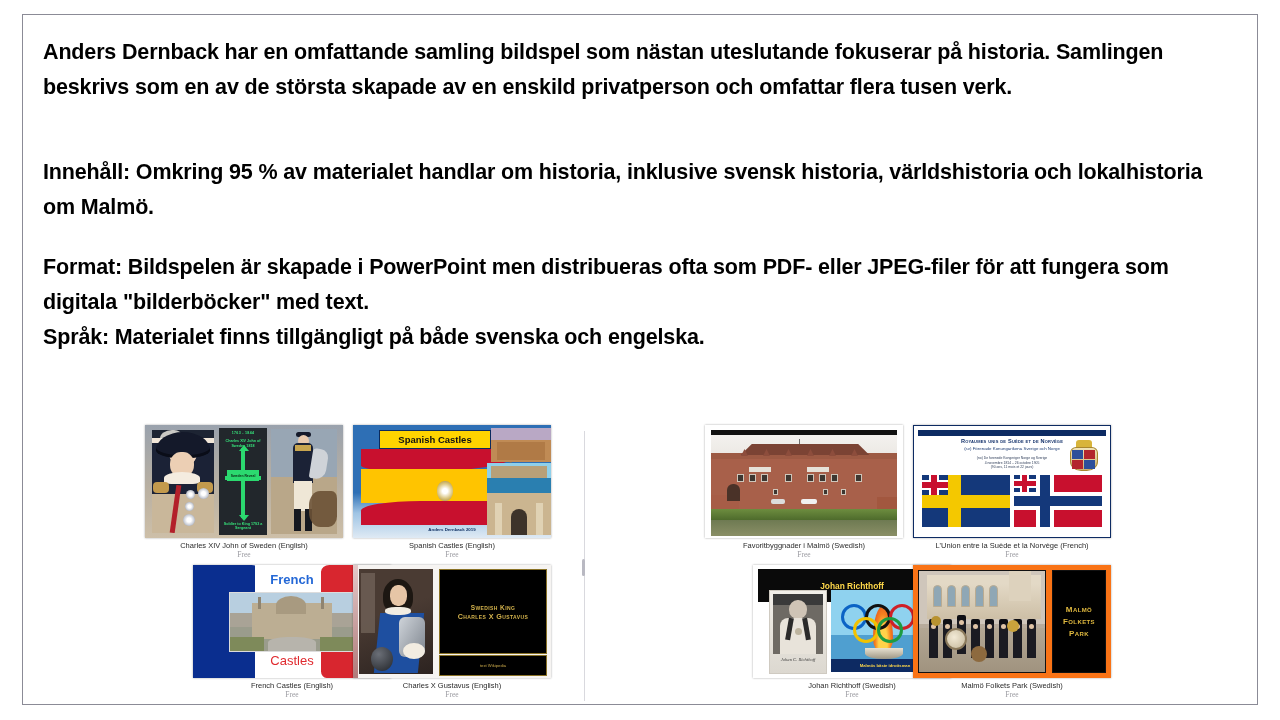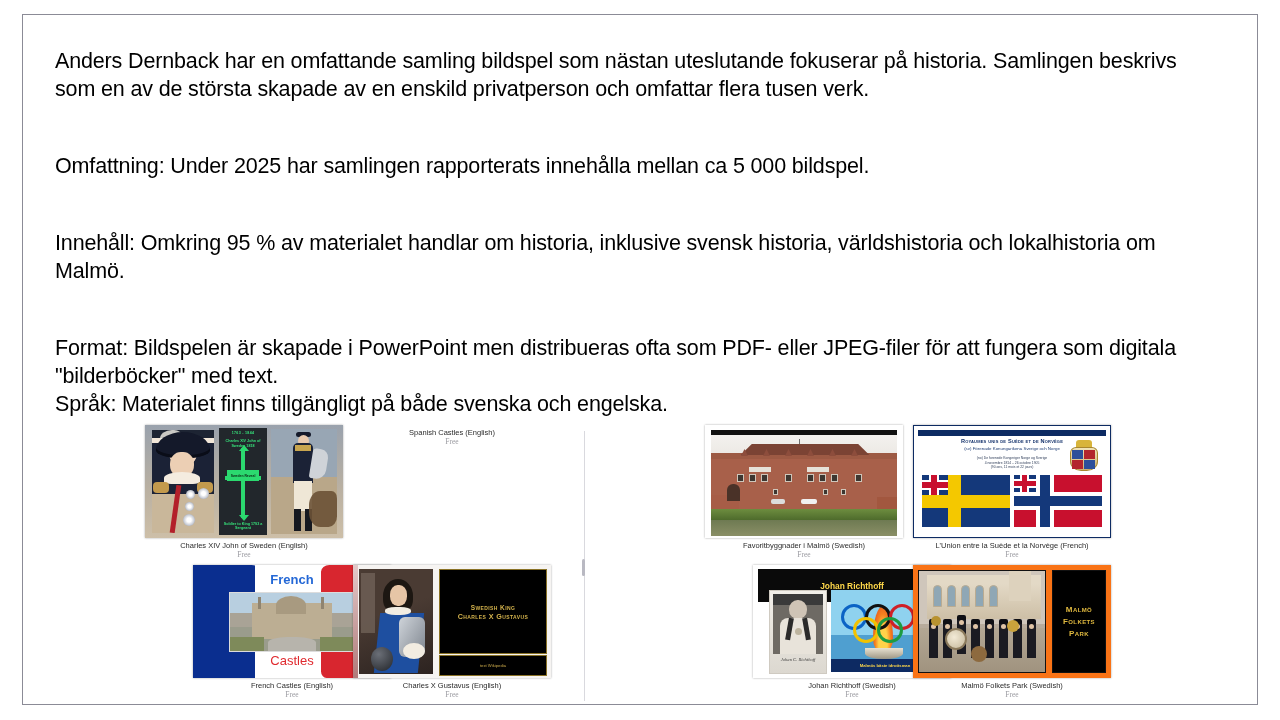--- a/index.html
+++ b/index.html
@@ -3,22 +3,22 @@
 <meta charset="utf-8">
 <style>
   html,body{margin:0;padding:0;background:#ffffff;}
   body{width:1280px;height:720px;overflow:hidden;font-family:"Liberation Sans",sans-serif;}
 
   #page{position:absolute;left:22px;top:14px;width:1236px;height:691px;
         border:1px solid #8b8b96;background:#fff;box-sizing:border-box;}
 
   
   #textblock{position:absolute;left:20px;top:20px;width:1180px;}
-  .para{font-weight:normal;font-size:21.5px;line-height:28px;color:#000;
-        letter-spacing:-0.15px;margin:12px;}
+  .para{font-weight:bold;font-size:21.5px;line-height:35px;color:#000;
+        letter-spacing:-0.15px;margin:0;}
   .gap{height:25px;}
   .gap-s{height:25px;}
 
   
   #gallery{position:absolute;left:0;top:404px;width:1234px;height:286px;}
   .divider{position:absolute;left:561px;top:12px;width:1px;height:270px;background:#d9d9de;}
   .divider-nub{position:absolute;left:559px;top:140px;width:3px;height:17px;
                background:#b9b9c2;border-radius:2px;}
 
   .group{position:absolute;top:0;width:420px;height:286px;}
@@ -351,21 +351,20 @@
       font-weight:bold;letter-spacing:.4px;font-variant:small-caps;}
 </style>
 </head>
 <body>
 
 <div id="page">
 
   <div id="textblock">
     <p class="para">Anders Dernback har en omfattande samling bildspel som nästan uteslutande fokuserar på historia. Samlingen beskrivs som en av de största skapade av en enskild privatperson och omfattar flera tusen verk.</p>
     <div class="gap"></div>
-    <p class="para">Omfattning: Under 2025 har samlingen rapporterats innehålla mellan ca 5 000 bildspel.</p>
     <div class="gap"></div>
     <p class="para">Innehåll: Omkring 95 % av materialet handlar om historia, inklusive svensk historia, världshistoria och lokalhistoria om Malmö.</p>
     <div class="gap-s"></div>
     <p class="para" style="white-space:pre-line;">Format: Bildspelen är skapade i PowerPoint men distribueras ofta som PDF- eller JPEG-filer för att fungera som digitala "bilderböcker" med text.
 Språk: Materialet finns tillgängligt på både svenska och engelska.</p>
   </div>
 
   <div id="gallery">
     <div class="divider"></div>
     <div class="divider-nub"></div>
@@ -409,20 +408,44 @@
             <div class="rp-horse"></div>
           </div>
         </div>
         <div class="cap">
           <div class="t">Charles XIV John of Sweden (English)</div>
           <div class="s">Free</div>
         </div>
       </div>
 
       <div class="cell c1">
+        <div class="thumb s-spain">
+          <div class="flag">
+            <div class="fs f1"></div>
+            <div class="fs f2"></div>
+            <div class="fs f3"></div>
+            <div class="crest"></div>
+          </div>
+          <div class="pole"></div>
+          <div class="banner">
+            <span>Spanish Castles</span>
+          </div>
+          <div class="ph p1">
+              <div class="alh"></div>
+            </div>
+          <div class="ph p2">
+              <div class="wall"></div>
+            </div>
+          <div class="ph p3">
+            <div class="col1"></div>
+            <div class="col2"></div>
+            <div class="arch"></div>
+          </div>
+          <div class="credit">Anders Dernback 2019</div>
+        </div>
         <div class="cap">
           <div class="t">Spanish Castles (English)</div>
           <div class="s">Free</div>
         </div>
       </div>
 
       <div class="cell c2">
         <div class="thumb s-france">
           <div class="fb fb1"></div>
           <div class="fb fb2"></div>

